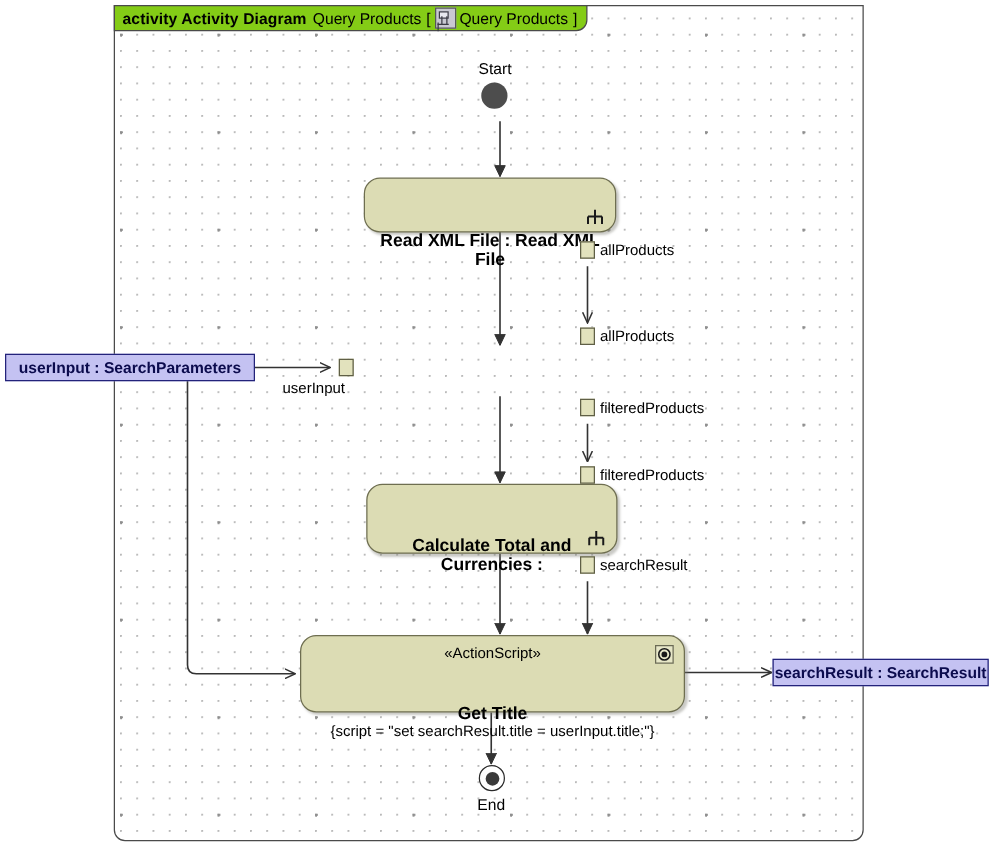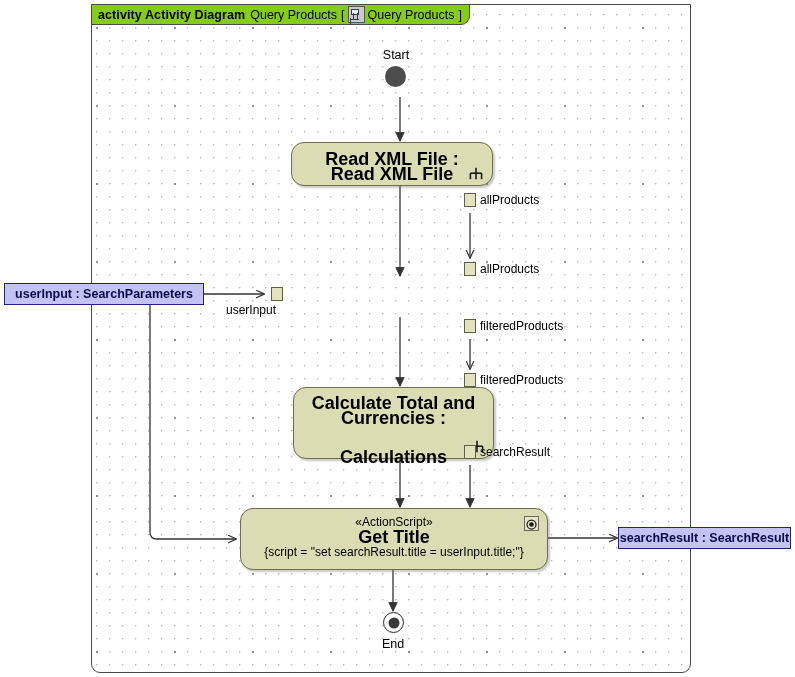--- a/index.html
+++ b/index.html
@@ -113,27 +113,28 @@
     border-radius: 13px;
     box-shadow: 2px 2px 2px rgba(120,120,110,0.40);
     display: flex;
     flex-direction: column;
     align-items: center;
     justify-content: flex-start;
     color: #000;
     z-index: 3;
   }
   .action .title {
-    font-size: 18px;
+    font-size: 14px;
     font-weight: bold;
     text-align: center;
     line-height: 15px;
     width: 100%;
     padding: 0 10px;
     box-sizing: border-box;
+    margin-top: 33px;
   }
   
   .rake {
     position: absolute;
     right: 9px;
     bottom: 5px;
     width: 14px;
     height: 13px;
   }
 
@@ -313,21 +314,21 @@
 
   <div class="pin" style="left:271px; top:287px;"></div>
   <div class="pinlabel" style="left:226px; top:303px;">userInput</div>
 
   <div class="pin" style="left:464px; top:319px;"></div>
   <div class="pinlabel" style="left:480px; top:319px;">filteredProducts</div>
 
   <div class="pin" style="left:464px; top:373px;"></div>
   <div class="pinlabel" style="left:480px; top:373px;">filteredProducts</div>
 
-  <div class="action" style="left:293px; top:387px; width:201px; height:72px; padding-top:8px;gap:24px;">
+  <div class="action" style="left:293px; top:387px; width:201px; height:56px; padding-top:8px;gap:24px;">
     <div class="title">Calculate Total and Currencies :</div>
     <div class="title">Calculations</div>
     <svg class="rake" viewBox="0 0 14 13">
       <g stroke="#1a1a1a" stroke-width="1.6" fill="none">
         <path d="M7,0.8 L7,12.2"></path>
         <path d="M1.4,6.2 L12.6,6.2"></path>
         <path d="M1.4,6.2 L1.4,12.2"></path>
         <path d="M12.6,6.2 L12.6,12.2"></path>
       </g>
     </svg>

